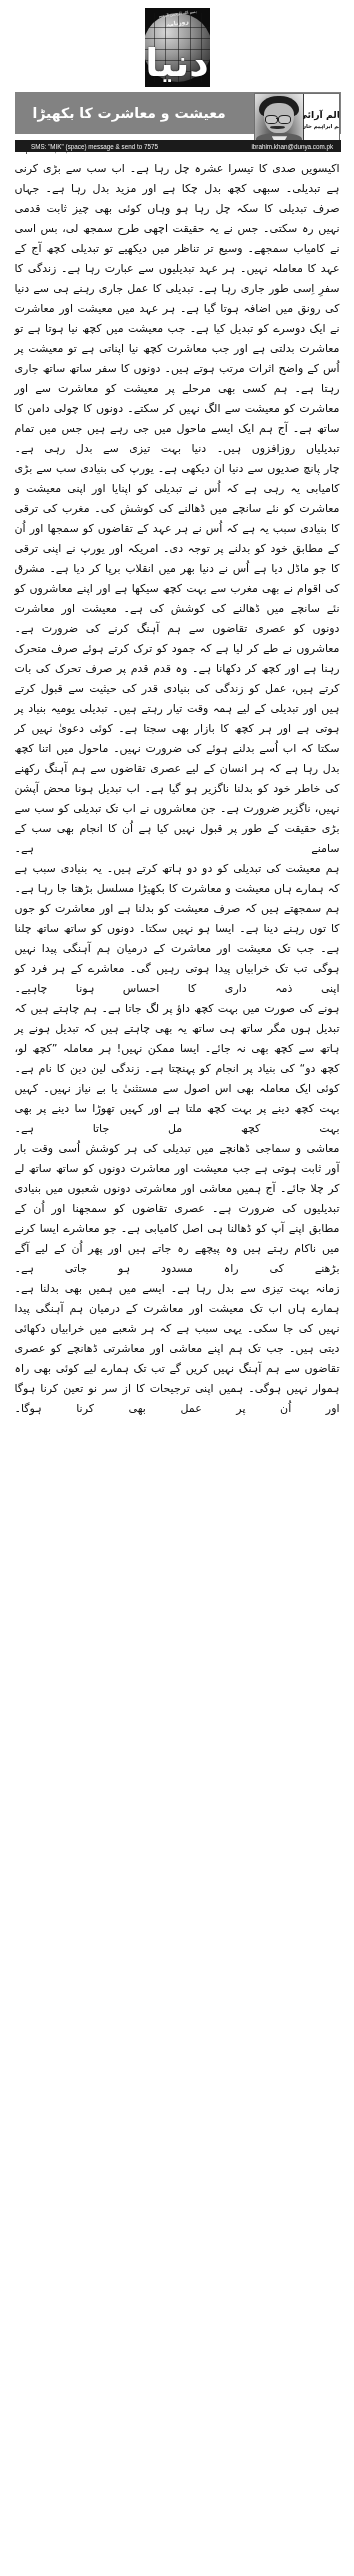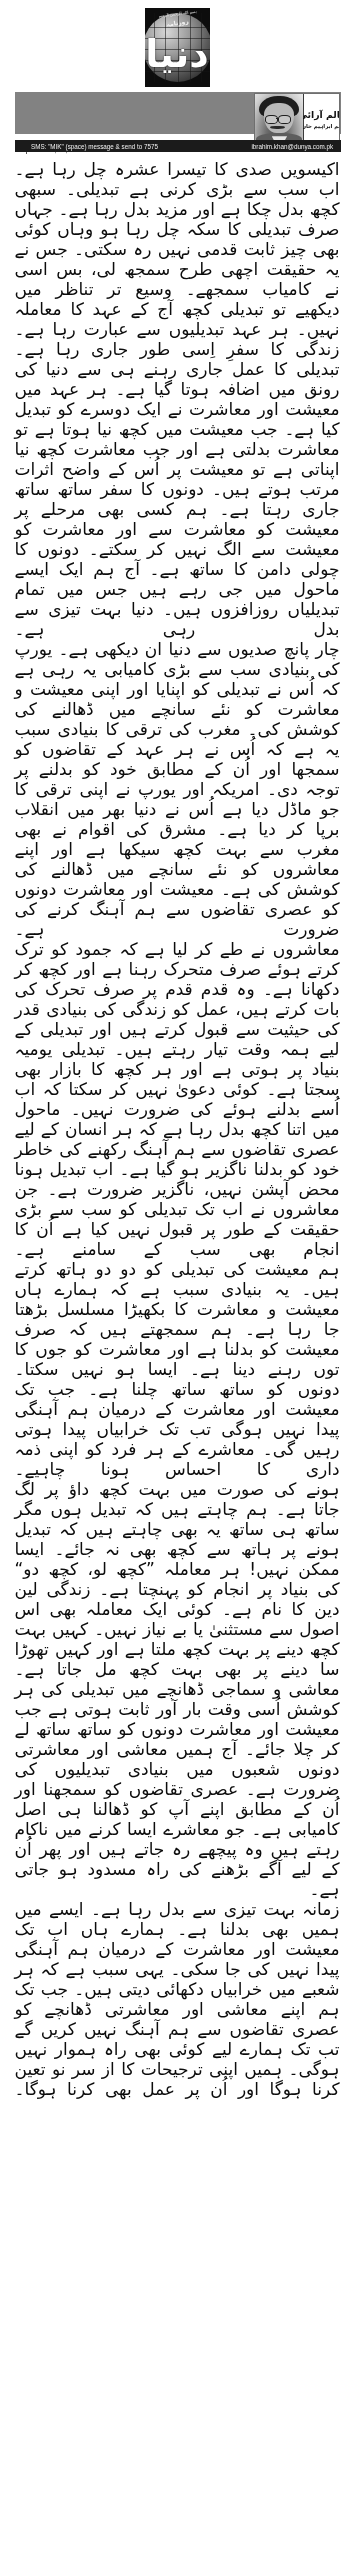--- a/index.html
+++ b/index.html
@@ -58,21 +58,21 @@
     left: 0; top: 0; right: 0; bottom: 0;
   }
   .logo-grid span {
     position: absolute;
     background: rgba(20,20,20,0.55);
   }
   .logo-word {
     position: absolute;
     left: 0;
     right: 0;
-    bottom: 15px;
+    bottom: 6px;
     text-align: center;
     color: #ffffff;
     font-family: "DejaVu Sans", sans-serif;
     font-size: 38px;
     line-height: 0.95;
     font-weight: 700;
     text-shadow: 0 0 1.6px rgba(0,0,0,0.9);
     letter-spacing: -1.1px;
   }
   .logo-small {
@@ -282,21 +282,21 @@
 
   
   .article {
     width: 325px;
     margin: 1.1px auto 0 auto;
     padding-top: 5.4px;
     direction: rtl;
     text-align: justify;
     text-align-last: justify;
     font-family: "DejaVu Sans", sans-serif;
-    font-size: 17px;
+    font-size: 11px;
     line-height: 20px;
     color: #0c0c0c;
     word-spacing: 0.5px;
   }
   .article p {
     margin: 0 0 0 0;
     text-align: justify;
     text-align-last: justify;
   }
   .article p.last {
@@ -326,20 +326,21 @@
       </div>
       <div class="logo-tiny">بسم اللہ الرحمن الرحیم</div>
       <div class="logo-small">روزنامہ</div>
       <div class="logo-word">دنیا</div>
     </div>
   </div>
 
   <div class="titleband">
     <div class="gray-bar"></div>
 
+    <div class="headline">معیشت و معاشرت کا بکھیڑا</div>
 
     <div class="author-card">
       <div class="author-names">
         <div class="col-title">کالم آرائی</div>
         <div class="col-author">ایم ابراہیم خان</div>
       </div>
       <div class="author-photo">
         <div class="ph-body"></div>
         <div class="ph-collar"></div>
         <div class="ph-hair"></div>

